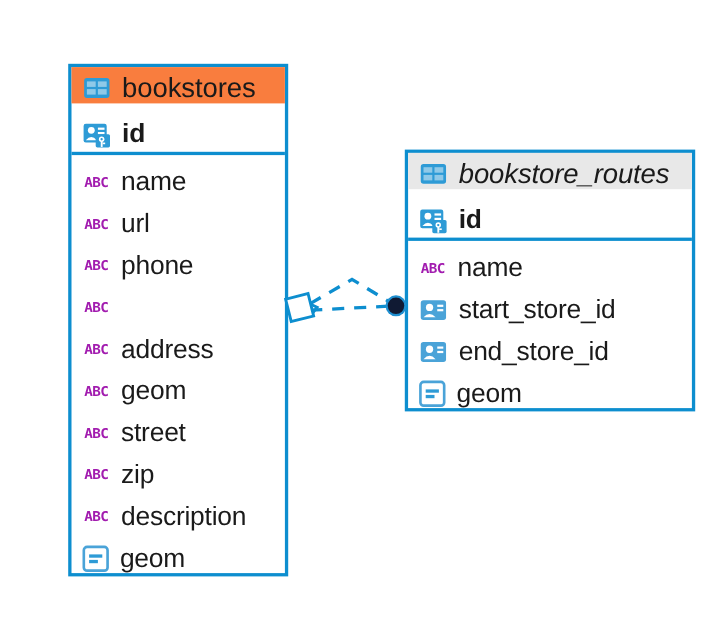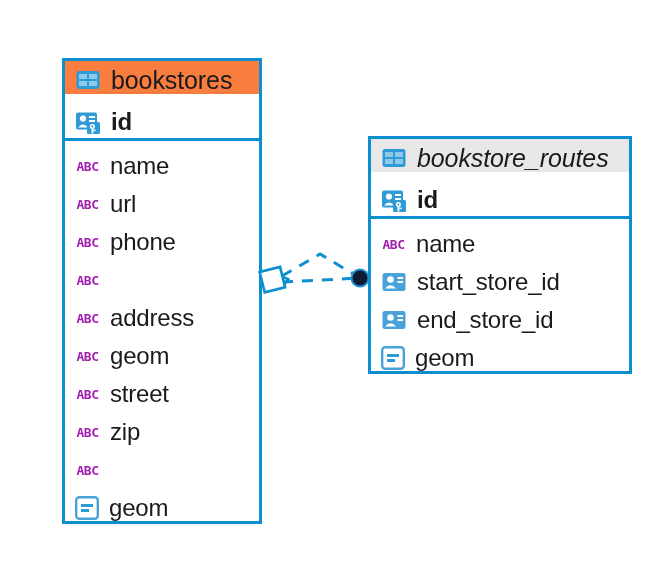--- a/index.html
+++ b/index.html
@@ -208,20 +208,21 @@
         <span class="icon icon-abc">
             <span class="abc-text">ABC</span>
           </span>
         <span class="field-name">zip</span>
       </div>
 
       <div class="field-row">
         <span class="icon icon-abc">
             <span class="abc-text">ABC</span>
           </span>
+        <span class="field-name">description</span>
       </div>
 
       <div class="field-row">
         <span class="icon icon-geom">
           <svg viewBox="0 0 26 26" width="26" height="26" aria-hidden="true">
             <rect x="2.2" y="2.2" width="21.6" height="21.6" rx="3" fill="none" stroke="#4aa3d8" stroke-width="2.4"></rect>
             <rect x="7" y="9" width="12" height="3" fill="#2e9bd6"></rect>
             <rect x="7" y="14" width="8" height="3" fill="#2e9bd6"></rect>
           </svg>
         </span>

